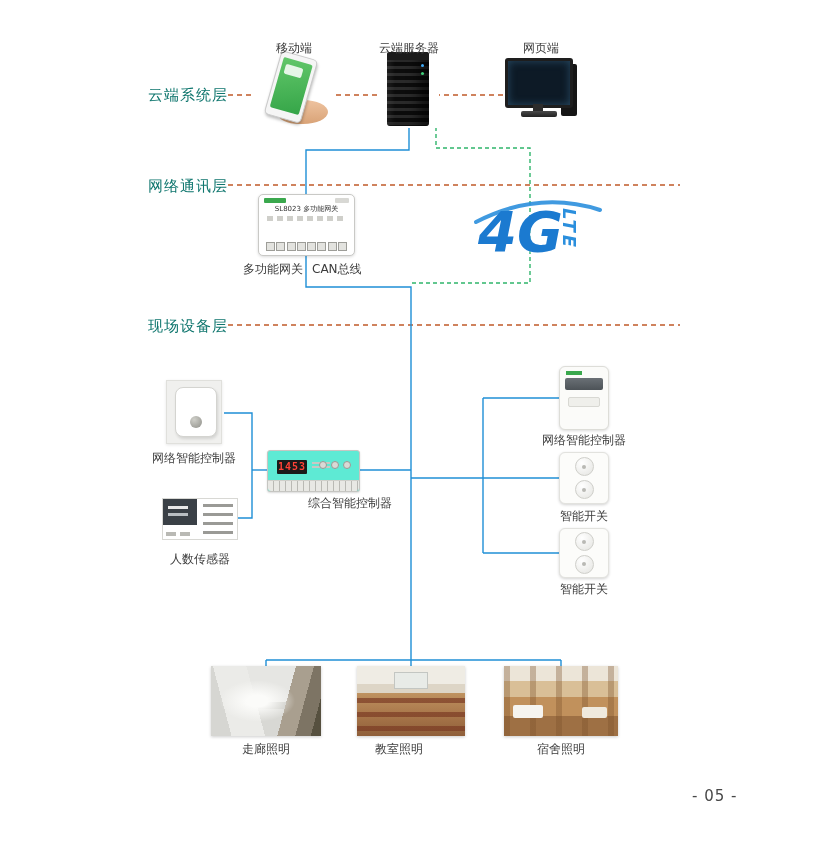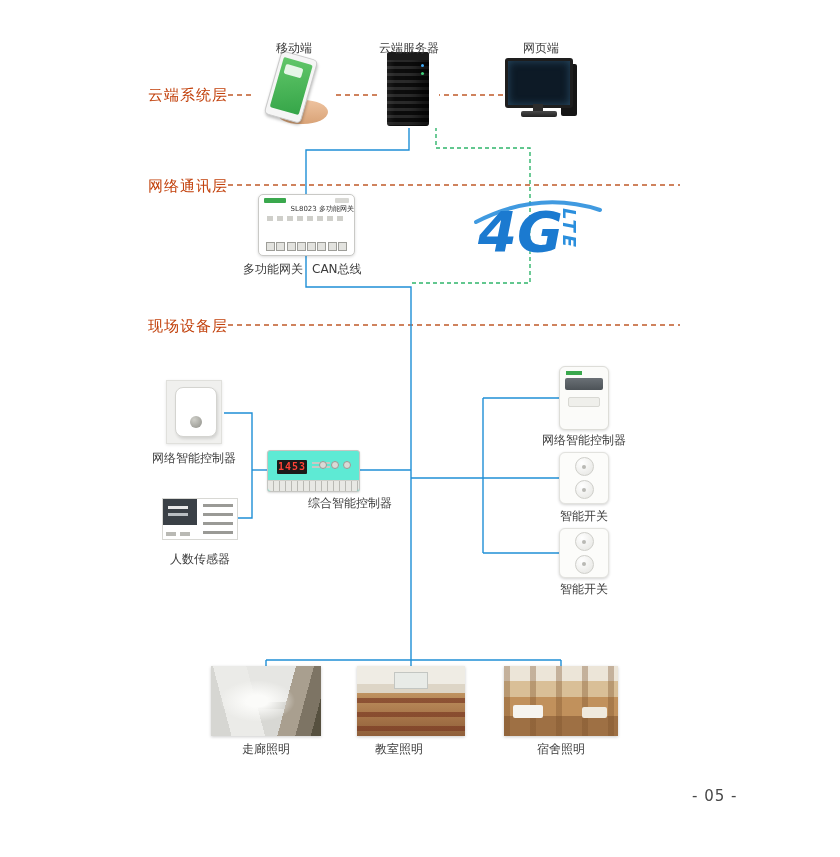--- a/index.html
+++ b/index.html
@@ -3,21 +3,21 @@
 <meta charset="utf-8">
 <style>
   html,body{margin:0;padding:0;background:#fff;}
   .stage{position:relative;width:840px;height:857px;background:#fff;overflow:hidden;
          font-family:"DejaVu Sans","Liberation Sans",sans-serif;}
   svg.wires{position:absolute;left:0;top:0;z-index:1;}
   .orange{stroke:#c05a28;stroke-width:1.4;stroke-dasharray:5 4;fill:none}
   .blue{stroke:#1f8fd6;stroke-width:1.4;fill:none}
   .green{stroke:#2fb56b;stroke-width:1.4;stroke-dasharray:4 3;fill:none}
 
-  .layer-title{position:absolute;z-index:3;font-size:15px;color:#c2410c;letter-spacing:1px;white-space:nowrap}
+  .layer-title{position:absolute;z-index:3;font-size:15px;color:#0f766e;letter-spacing:1px;white-space:nowrap}
   .lt-cloud{left:148px;top:86px}
   .lt-network{left:148px;top:177px}
   .lt-field{left:148px;top:317px}
 
   .lbl{position:absolute;z-index:3;font-size:12px;color:#3c3c3c;white-space:nowrap}
   .lbl-mobile{left:276px;top:40px}.lbl-server{left:379px;top:40px}.lbl-web{left:523px;top:40px}
   .lbl-gateway{left:243px;top:261px}.lbl-canbus{left:312px;top:261px}
   .lbl-lux{left:152px;top:450px}.lbl-people{left:170px;top:551px}.lbl-controller{left:308px;top:495px}
   .lbl-netctl{left:542px;top:432px}.lbl-switch1{left:560px;top:508px}.lbl-switch2{left:560px;top:581px}
   .lbl-corridor{left:242px;top:741px}.lbl-classroom{left:375px;top:741px}.lbl-dorm{left:537px;top:741px}
@@ -52,21 +52,21 @@
     border:3px solid #1e1e1e;border-radius:3px;box-shadow:inset 0 0 8px #274a63}
   .mon-neck{position:absolute;left:30px;top:46px;width:10px;height:7px;background:#2c2c2c}
   .mon-base{position:absolute;left:18px;top:53px;width:36px;height:6px;background:linear-gradient(#4a4a4a,#222);border-radius:2px}
 
   
   .gateway{left:258px;top:194px;width:97px;height:62px;border:1px solid #c9c9c6;border-radius:5px;
     box-shadow:0 1px 3px rgba(0,0,0,.15)}
   .gw-row{display:flex;justify-content:space-between;padding:3px 5px 0}
   .gw-logo{width:22px;height:5px;background:#3aa84d;border-radius:1px}
   .gw-chip{width:14px;height:5px;background:#d8d8d4;border-radius:1px}
-  .gw-title{margin-top:2px;text-align:right;font-size:7px;line-height:9px;color:#333;white-space:nowrap;overflow:hidden}
+  .gw-title{margin-top:2px;text-align:center;font-size:7px;line-height:9px;color:#333;white-space:nowrap;overflow:hidden}
   .gw-sub{margin:2px 8px 0;height:5px;background:repeating-linear-gradient(90deg,#cfcfca 0 6px,transparent 6px 10px)}
   .gw-terms{position:absolute;bottom:4px;left:7px;right:7px;display:flex;justify-content:space-between}
   .gw-terms i{width:7px;height:7px;background:#e3e3df;border:1px solid #9d9d98}
 
   
   .luxsensor{left:166px;top:380px;width:56px;height:64px;background:#f0f0ee;border:1px solid #e0e0dc;
     box-shadow:0 1px 3px rgba(0,0,0,.1)}
   .lux-body{position:absolute;left:8px;top:6px;width:40px;height:48px;background:#fff;border:1px solid #d4d4d0;
     border-radius:8px;box-shadow:1px 2px 3px rgba(0,0,0,.12)}
   .lux-dome{position:absolute;left:50%;bottom:8px;transform:translateX(-50%);width:12px;height:12px;

